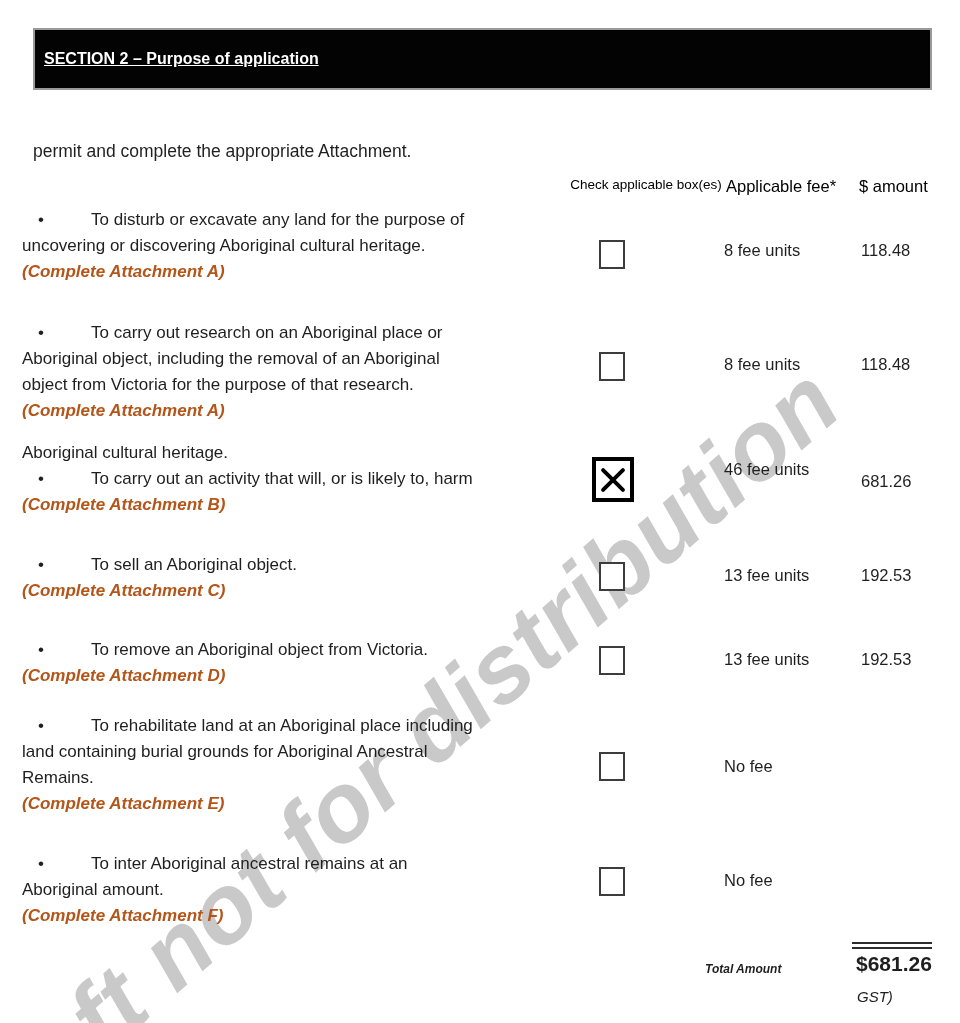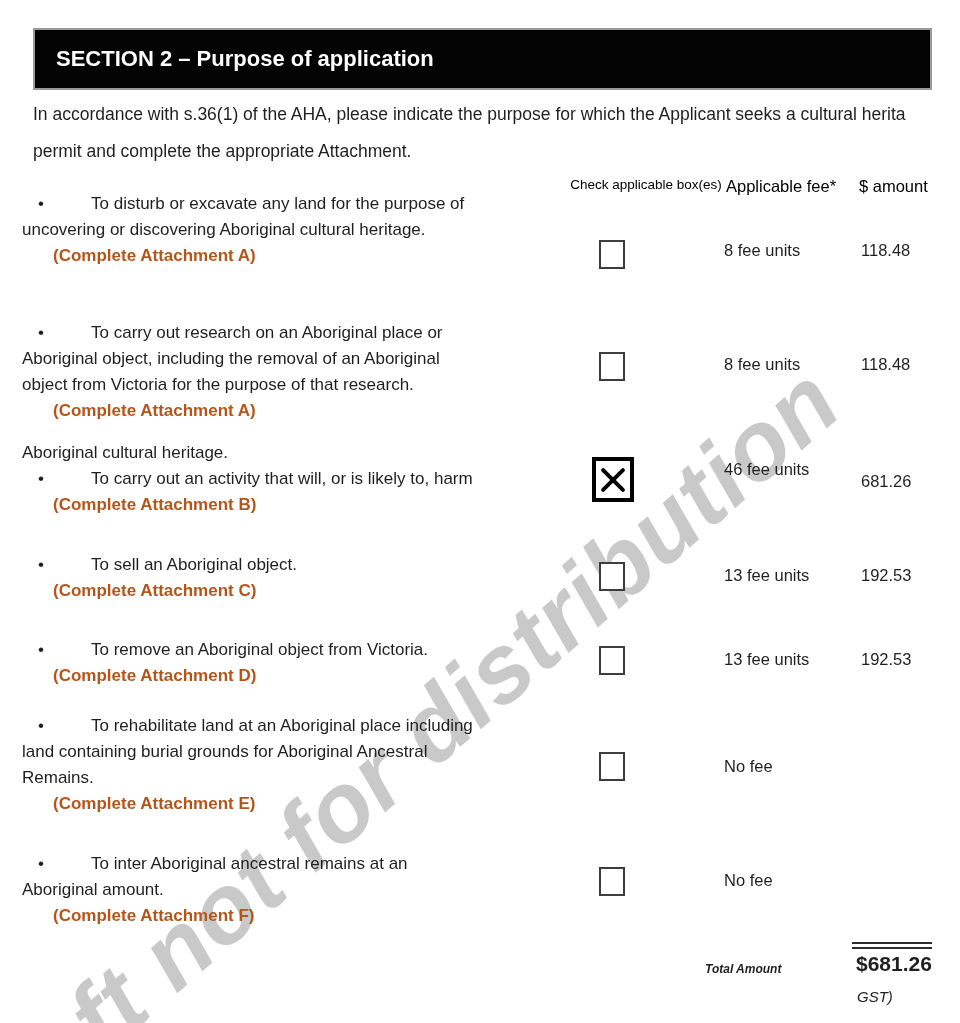--- a/index.html
+++ b/index.html
@@ -12,35 +12,35 @@
     transform:rotate(-41deg);transform-origin:0 0;
     font-size:97px;font-weight:700;font-style:italic;
     color:#c9c9c9;white-space:nowrap;letter-spacing:1px;
   }
   .content{position:absolute;left:0;top:0;width:960px;height:1023px;z-index:1;}
   .section-bar{
     position:absolute;left:33px;top:28px;width:899px;height:62px;
     background:#030303;border:2px solid #9a9a9a;box-sizing:border-box;
   }
   .section-bar .title{
-    display:block;padding-left:21px;line-height:58px;
-    color:#ffffff;font-size:22px;font-weight:700;white-space:nowrap;
+    display:block;padding-left:9px;line-height:58px;
+    color:#ffffff;font-size:16px;font-weight:700;white-space:nowrap;text-decoration:underline;
   }
   .intro{
     position:absolute;left:33px;width:927px;font-size:17.5px;
     white-space:nowrap;overflow:hidden;
   }
   .col-head{position:absolute;top:177px;font-size:13.5px;color:#000000;}
   .col-head.check{left:540px;width:212px;text-align:center;}
   .col-head.fee{left:726px;}
   .col-head.amt{left:859px;}
   .item{position:absolute;left:22px;width:555px;font-size:17px;line-height:26px;}
   .item .line{white-space:nowrap;}
   .item .bullet{display:inline-block;width:69px;padding-left:16px;box-sizing:border-box;}
-  .item .attach{font-weight:700;color:#b4551a;white-space:nowrap;margin-left:31px;}
+  .item .attach{font-weight:700;font-style:italic;color:#b4551a;white-space:nowrap;}
   .cbx{
     position:absolute;left:599px;width:26px;height:29px;
     border:2px solid #3d3d3d;background:#ffffff;box-sizing:border-box;cursor:pointer;
   }
   .cbx.checked{
     left:592px;width:42px;height:45px;border:4px solid #000000;
     display:flex;align-items:center;justify-content:center;
   }
   .cbx.checked svg{width:28px;height:30px;display:block;}
   .fee{position:absolute;left:724px;font-size:16.5px;white-space:nowrap;}
@@ -56,28 +56,27 @@
 <div class="page">
 
   <div class="watermark">draft not for distribution</div>
 
   <div class="content">
 
     <div class="section-bar">
       <span class="title">SECTION 2 – Purpose of application</span>
     </div>
 
-    <div class="intro" style="top:104px">In accordance with s.36(1) of the AHA, please indicate the purpose for which the Applicant seeks a cultural herita</div>
     <div class="intro" style="top:141px">permit and complete the appropriate Attachment.</div>
 
     <div class="col-head check">Check applicable box(es)</div>
     <div class="col-head fee">Applicable fee*</div>
     <div class="col-head amt">$ amount</div>
 
-    <div class="item" style="top:191px">
+    <div class="item" style="top:207px">
       <div class="line"><span class="bullet">•</span><span>To disturb or excavate any land for the purpose of</span></div>
       <div class="line">uncovering or discovering Aboriginal cultural heritage.</div>
       <div class="attach">(Complete Attachment A)</div>
     </div>
     <div class="cbx" style="top:240px"></div>
     <div class="fee" style="top:241px">8 fee units</div>
     <div class="amt" style="top:241px">118.48</div>
 
     <div class="item" style="top:320px">
       <div class="line"><span class="bullet">•</span><span>To carry out research on an Aboriginal place or</span></div>

